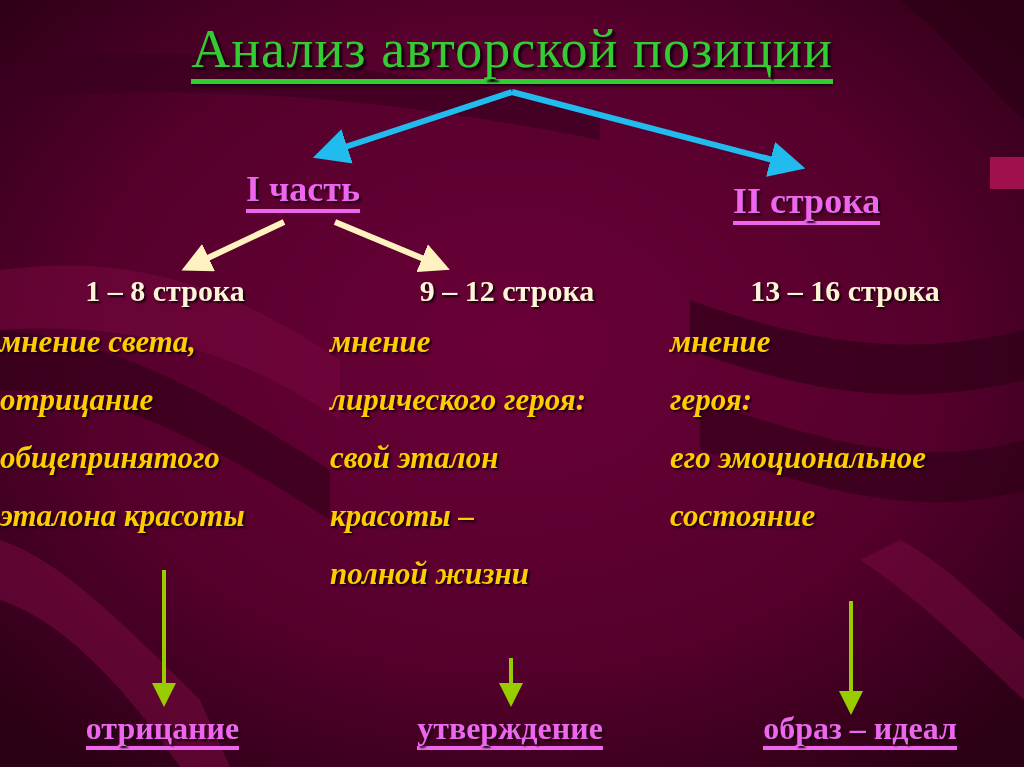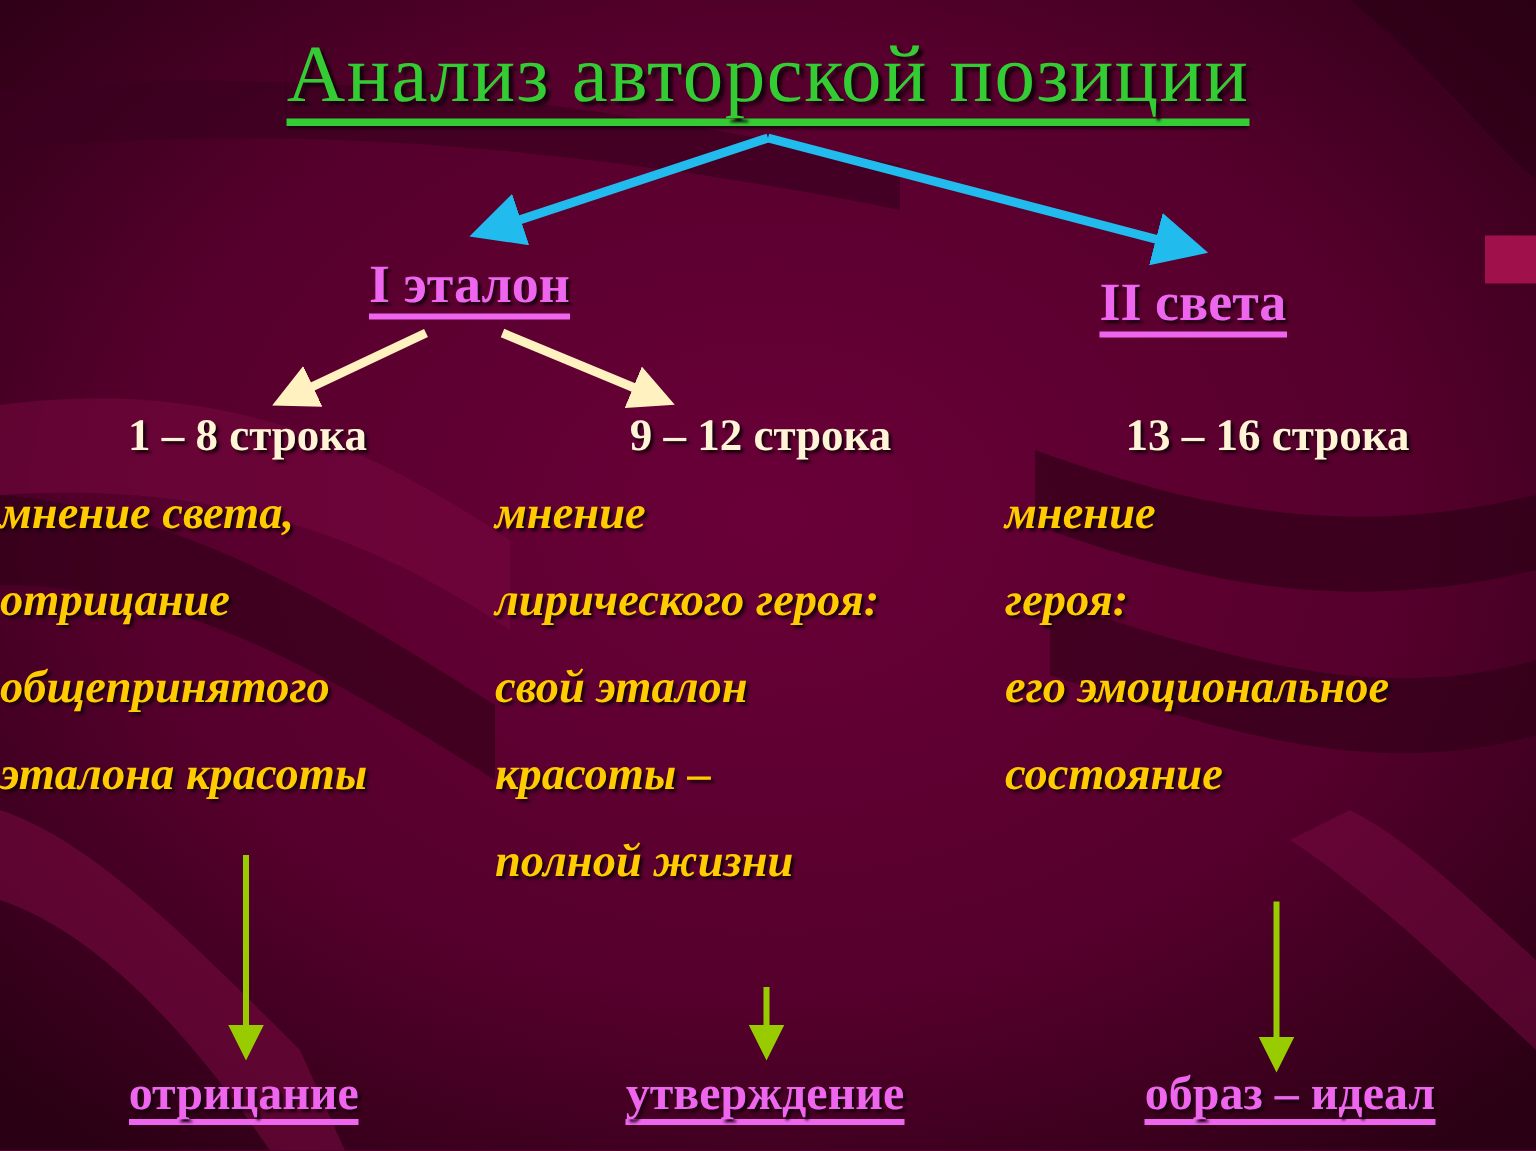--- a/index.html
+++ b/index.html
@@ -85,24 +85,24 @@
     <line x1="511" y1="658" x2="511" y2="695" stroke="#99cc00" stroke-width="4" marker-end="url(#greenHead)"></line>
     <line x1="851" y1="601" x2="851" y2="703" stroke="#99cc00" stroke-width="4" marker-end="url(#greenHead)"></line>
   </g>
 </svg>
 
 <div class="abs title">
   <span>Анализ авторской позиции</span>
 </div>
 
 <div class="abs part" style="left:246px; top:168px;">
-  <span>I эталон</span>
+  <span>I часть</span>
 </div>
 <div class="abs part" style="left:733px; top:180px;">
-  <span>II света</span>
+  <span>II строка</span>
 </div>
 
 <div class="abs rowhead" style="left:30px; width:270px; top:274px;">1 – 8 строка</div>
 <div class="abs desc" style="left:0px; width:335px; top:313px;">
   <div>мнение света,</div>
   <div>отрицание</div>
   <div>общепринятого</div>
   <div>эталона красоты</div>
 </div>
 

